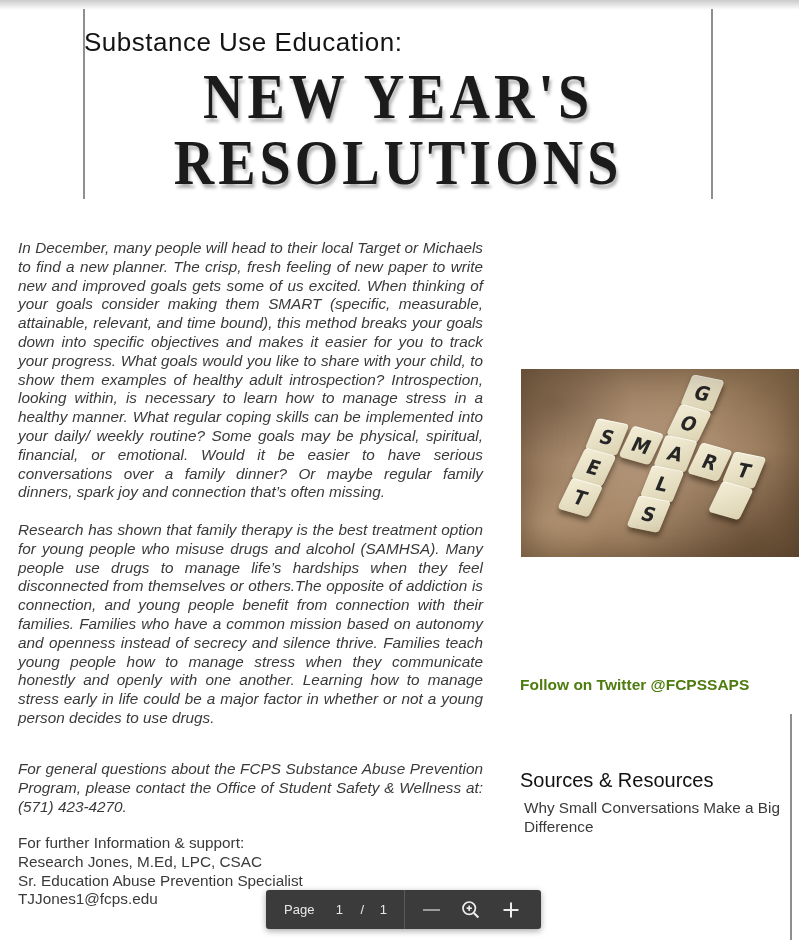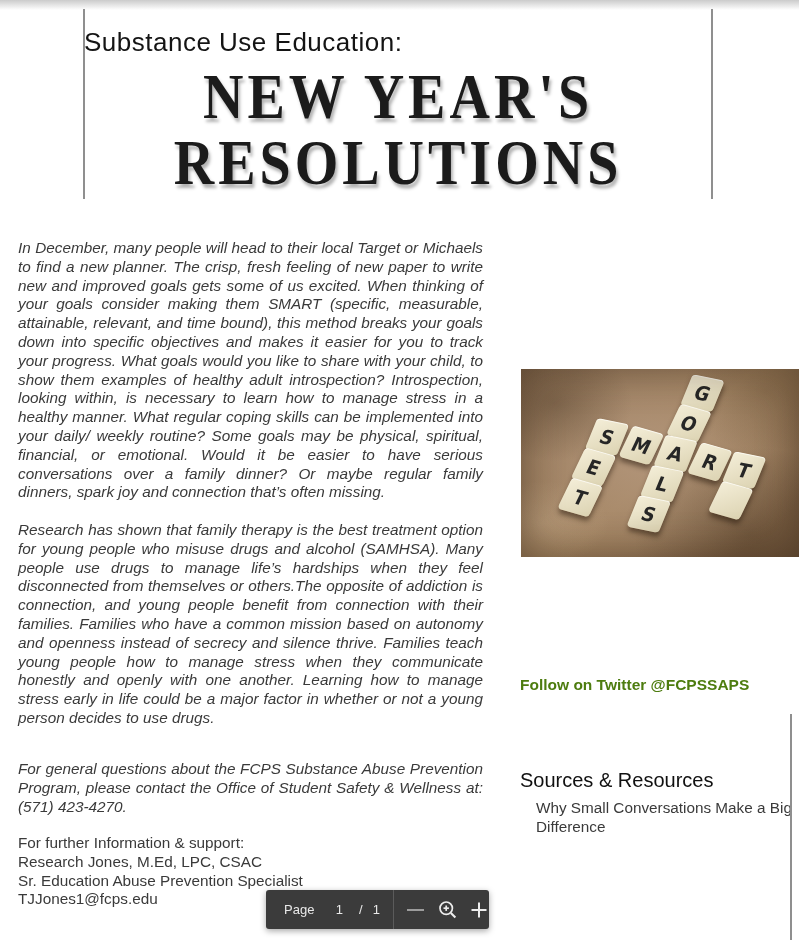--- a/index.html
+++ b/index.html
@@ -64,28 +64,28 @@
   .tile-t{ left:131px; top:-16px; } .tile-g{ left:57px; top:-78px; }
   .tile-o{ left:57px; top:-47px; }  .tile-l{ left:57px; top:15px; }
   .tile-s2{ left:57px; top:46px; }  .tile-e{ left:-17px; top:15px; }
   .tile-t2{ left:-17px; top:46px; } .tile-blank{ left:131px; top:15px; }
 
   
   .twitter{ position:absolute; left:520px; top:676px; width:270px;
     font-size:15.5px; font-weight:bold; color:#4d7c0f; cursor:pointer; }
   .src-head{ position:absolute; left:520px; top:769px; width:270px;
     font-size:20px; font-weight:normal; color:#101010; }
-  .src-list{ position:absolute; left:536px; top:798px; width:264px;
+  .src-list{ position:absolute; left:524px; top:798px; width:264px;
     font-size:15.3px; line-height:19.2px; color:#3a3a3a; }
   .src-item{ cursor:pointer; }
   .side-rule{ position:absolute; left:790px; top:714px; width:2px; height:226px;
     background:#8f8f8f; }
 
   
-  .toolbar{ position:absolute; left:266px; top:890px; width:223px; height:39px;
+  .toolbar{ position:absolute; left:266px; top:890px; width:275px; height:39px;
     border-radius:3px; display:flex; align-items:center;
     font-size:13px; z-index:5; box-shadow:0 2px 6px rgba(0,0,0,0.35); }
   .page-label{ margin-left:18px; }
   .page-num{ width:30px; margin-left:10px; background:transparent; border:none;
     color:inherit; font-size:13px; text-align:center; font-family:inherit; }
   .slash{ margin:0 3px; width:10px; text-align:center; }
   .total{ width:26px; text-align:center; }
   .tb-divider{ width:1px; height:39px; background:#5b5b5b; margin-left:8px; }
   .tb-btn{ width:28px; height:28px; margin-left:12px; display:flex;
     align-items:center; justify-content:center; cursor:pointer; }

